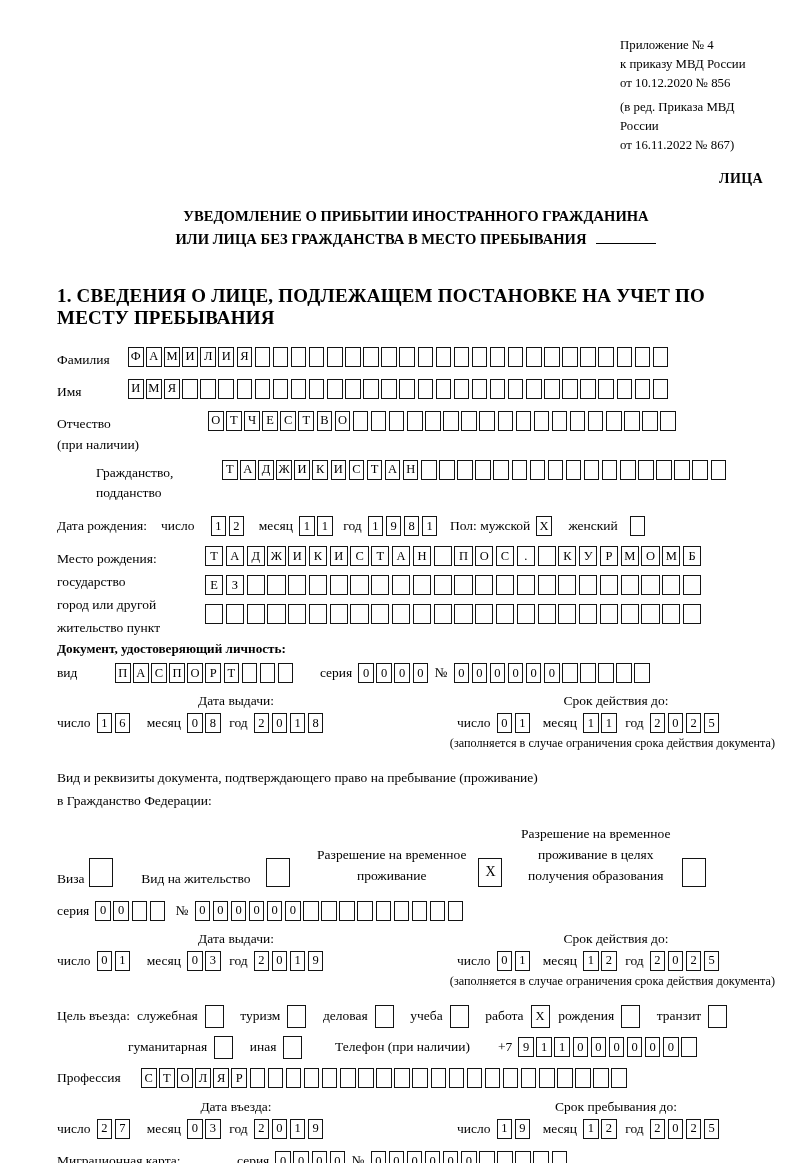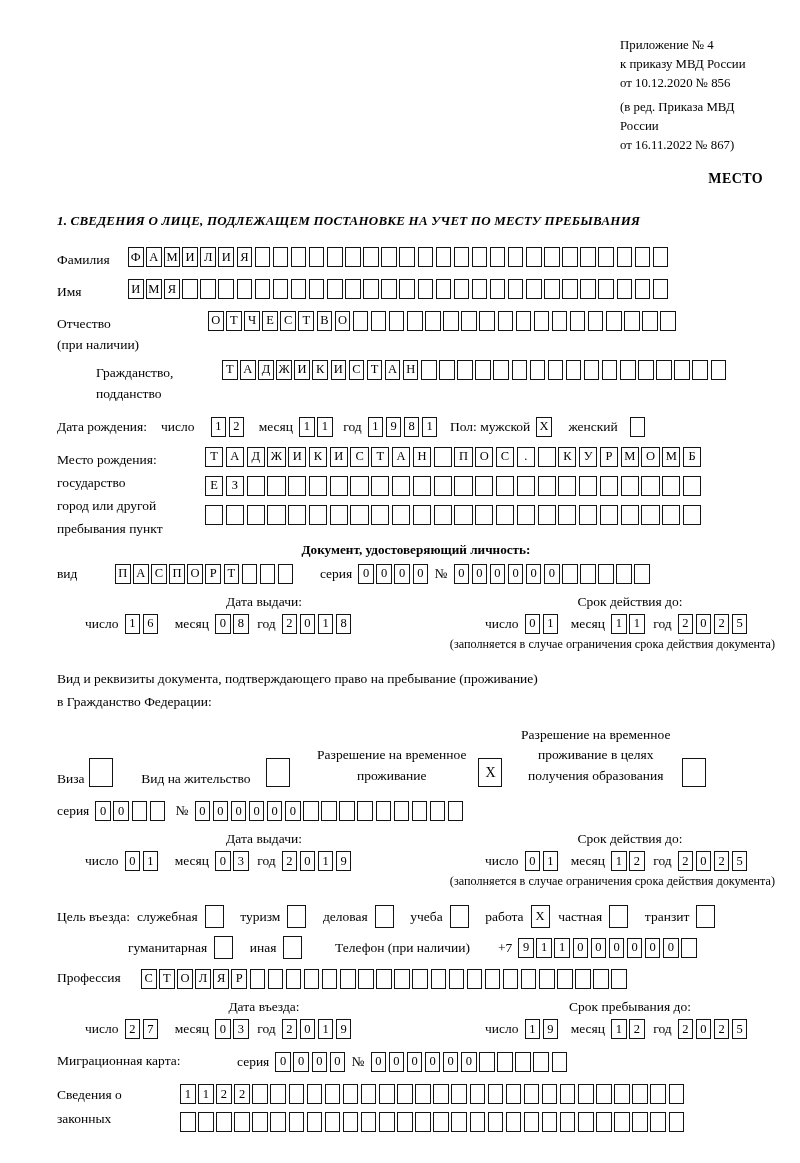--- a/index.html
+++ b/index.html
@@ -13,21 +13,21 @@
   .page { padding:36px 25px 16px 57px; width:800px; }
 
   .hdr { margin-left:563px; font-size:12.8px; line-height:1.5; }
   .hdr .gap { margin-top:4px; }
 
   .forma { text-align:right; padding-right:12px; font-weight:bold; font-size:14px; margin-top:16px; letter-spacing:.4px; }
 
   .title { text-align:center; font-weight:bold; font-size:14.6px; line-height:1.6; margin-top:18px; }
   .blank { display:inline-block; width:60px; border-bottom:1.7px solid #000; height:.95em; margin-left:10px; }
 
-  .sec { font-weight:bold; font-size:13px; margin-top:26px; letter-spacing:.2px;font-style:italic; }
+  .sec { font-weight:bold; font-size:19px; margin-top:33px; letter-spacing:.2px; }
 
   .frow { display:flex; align-items:flex-start; margin-top:8px; }
   .flabel { flex:none; padding-top:3px; line-height:1.55; }
   .w71 { width:71px; } .w151 { width:151px; } .w126 { width:126px;margin-left:39px; }
   .w148 { width:148px; } .w76 { width:84px; } .w123 { width:123px; } .w178 { width:180px; }
 
   .boxrow { display:inline-flex; flex-wrap:nowrap; }
   .box {
     display:inline-flex; align-items:center; justify-content:center;
     width:15.5px; height:20px; border:1.6px solid #141414;
@@ -36,23 +36,23 @@
   .wide .box { width:18.2px; }
   .md .box { width:19px; height:23px; }
   .lg .box { width:24px; height:29px; border-width:1.7px; font-size:14px; }
 
   .dword { margin-right:6px; white-space:nowrap; }
   .inrow { display:flex; align-items:center; }
 
   .bp-lines div { line-height:23px; }
   .bp-rows .boxrow { margin-bottom:9px; display:flex; }
 
-  .center-head { text-align:center; font-weight:bold; margin-top:12px; font-size:13.2px; }
-
-  .daterow { display:flex; margin-top:10px;margin-left:28px; }
+  .center-head { text-align:left; font-weight:bold; margin-top:12px; font-size:13.2px; }
+
+  .daterow { display:flex; margin-top:10px; }
   .datecol-l { width:358px; flex:none; }
   .datecol-r { flex:1; padding-left:42px; }
   .datehead { text-align:center; margin-bottom:4px; }
   .dategroup { display:flex; align-items:center; }
   .note { text-align:right; font-size:12.2px; margin-top:3px; }
 
   .plain { margin-top:16px; line-height:1.7; }
 
   .visarow { display:flex; align-items:flex-end; margin-top:8px; }
   .vml { text-align:center; line-height:1.55; }
@@ -70,22 +70,28 @@
 <div class="page">
 
   <div class="hdr">
     <div>Приложение № 4</div>
     <div>к приказу МВД России</div>
     <div>от 10.12.2020 № 856</div>
     <div class="gap">(в ред. Приказа МВД России</div>
     <div>от 16.11.2022 № 867)</div>
   </div>
 
-  <div class="forma">МЕСТО</div>
-
+  <div class="forma">ЛИЦА</div>
+
+  <div class="title">
+    <div>УВЕДОМЛЕНИЕ О ПРИБЫТИИ ИНОСТРАННОГО ГРАЖДАНИНА</div>
+    <div>
+      <span>ИЛИ ЛИЦА БЕЗ ГРАЖДАНСТВА В МЕСТО ПРЕБЫВАНИЯ</span><span class="blank"></span>
+    </div>
+  </div>
 
   <div class="sec">1. СВЕДЕНИЯ О ЛИЦЕ, ПОДЛЕЖАЩЕМ ПОСТАНОВКЕ НА УЧЕТ ПО МЕСТУ ПРЕБЫВАНИЯ</div>
 
   <div class="frow" style="margin-top:18px">
     <span class="flabel w71">Фамилия</span>
     <span class="boxrow">
         <span class="box">Ф</span>
         <span class="box">А</span>
         <span class="box">М</span>
         <span class="box">И</span>
@@ -253,21 +259,21 @@
     <span class="boxrow">
         <span class="box"></span>
       </span>
   </div>
 
   <div class="frow" style="margin-top:10px">
     <span class="flabel w148 bp-lines" style="padding-top:1px">
       <div>Место рождения:</div>
       <div>государство</div>
       <div>город или другой</div>
-      <div>пребывания пункт</div>
+      <div>жительство пункт</div>
     </span>
     <span class="bp-rows">
       <span class="boxrow wide">
           <span class="box">Т</span>
           <span class="box">А</span>
           <span class="box">Д</span>
           <span class="box">Ж</span>
           <span class="box">И</span>
           <span class="box">К</span>
           <span class="box">И</span>
@@ -553,21 +559,21 @@
         <span class="box"></span>
       </span>
     <span class="optlbl">учеба</span>
     <span class="boxrow md optbox">
         <span class="box"></span>
       </span>
     <span class="optlbl">работа</span>
     <span class="boxrow md" style="margin-right:6px">
         <span class="box">X</span>
       </span>
-    <span class="optlbl">частная</span>
+    <span class="optlbl">рождения</span>
     <span class="boxrow md optbox">
         <span class="box"></span>
       </span>
     <span class="optlbl">транзит</span>
     <span class="boxrow md">
         <span class="box"></span>
       </span>
   </div>
 
   <div class="frow inrow" style="margin-top:8px; align-items:center; padding-left:71px">

